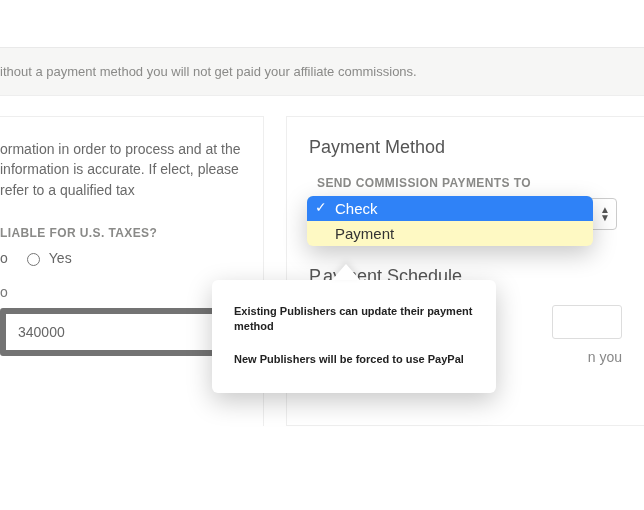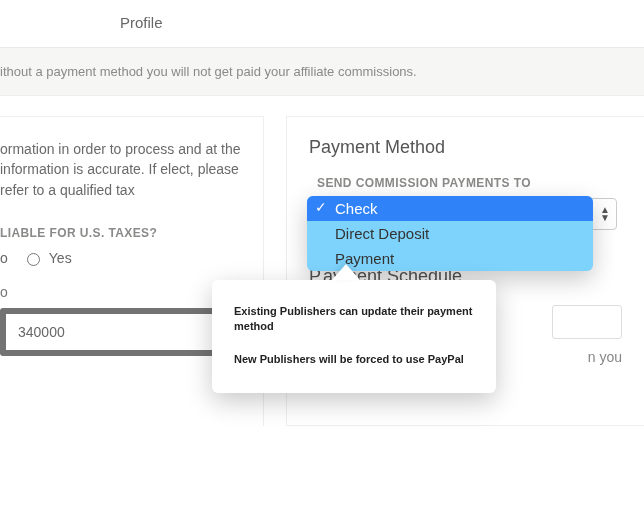--- a/index.html
+++ b/index.html
@@ -124,21 +124,21 @@
     transform: translateY(-50%);
     font-size: 10px;
     line-height: 8px;
     color: #555;
     display: flex; flex-direction: column;
   }
   .dropdown {
     position: absolute;
     left: -2px; top: -2px;
     width: 286px;
-    background: #7dd3fc;
+    background: #fef9c3;
     border-radius: 6px;
     box-shadow: 0 8px 24px rgba(0,0,0,0.22);
     overflow: hidden;
     z-index: 5;
   }
   .dd-item {
     padding: 4px 12px 4px 28px;
     font-size: 15px;
     color: #333;
     position: relative;
@@ -200,21 +200,20 @@
     border-left: 14px solid transparent;
     border-right: 14px solid transparent;
     border-bottom: 16px solid #fff;
     filter: drop-shadow(0 -3px 3px rgba(0,0,0,0.1));
   }
 </style>
 </head>
 <body>
 
 <div class="tabs">
-  <div class="tab">Profile</div>
 </div>
 
 <div class="notice">ithout a payment method you will not get paid your affiliate commissions.</div>
 
 <div class="content">
 
   <div class="left-card">
     <div class="left-body">ormation in order to process and at the information is accurate. If elect, please refer to a qualified tax</div>
     <div class="left-q">LIABLE FOR U.S. TAXES?</div>
     <div class="radios">
@@ -236,21 +235,20 @@
 
     <div class="select-wrap">
       <div class="select-box">
         <span class="select-arrows">
           <span>▲</span>
             <span>▼</span>
         </span>
       </div>
       <div class="dropdown">
         <div class="dd-item selected">Check</div>
-        <div class="dd-item">Direct Deposit</div>
         <div class="dd-item">Payment</div>
       </div>
     </div>
 
     <div class="section-title schedule"><span>P</span><span style="margin-left: 2px;">ayment Schedule</span></div>
 
     <div class="sched-input-row">
       <input class="sched-input" style="">
     </div>
     <div class="sched-note">n you</div>

